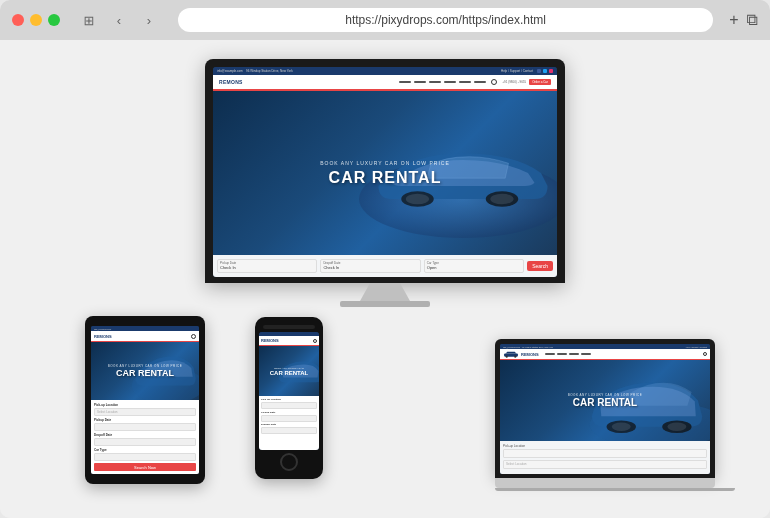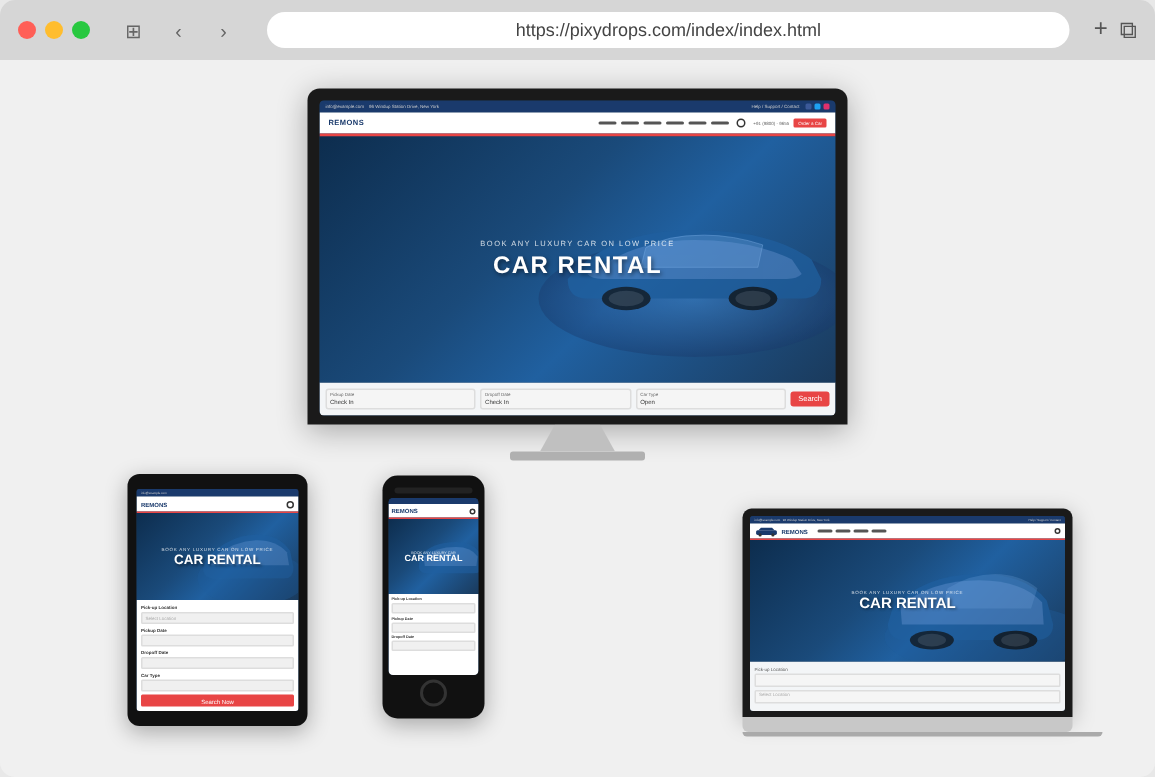--- a/index.html
+++ b/index.html
@@ -426,21 +426,21 @@
       <div class="traffic-light tl-red"></div>
       <div class="traffic-light tl-yellow"></div>
       <div class="traffic-light tl-green"></div>
     </div>
     <div class="browser-controls">
       <button class="nav-btn">⊞</button>
       <button class="nav-btn">‹</button>
       <button class="nav-btn">›</button>
     </div>
     <div class="address-bar">
-      <span>https://pixydrops.com/index/index.html</span>
+      <span>https://pixydrops.com/https/index.html</span>
     </div>
     <div class="browser-actions">
       <button class="browser-action-btn">+</button>
       <button class="browser-action-btn">⧉</button>
     </div>
   </div>
 
   <div class="browser-content">
     <div class="device-showcase">
 

